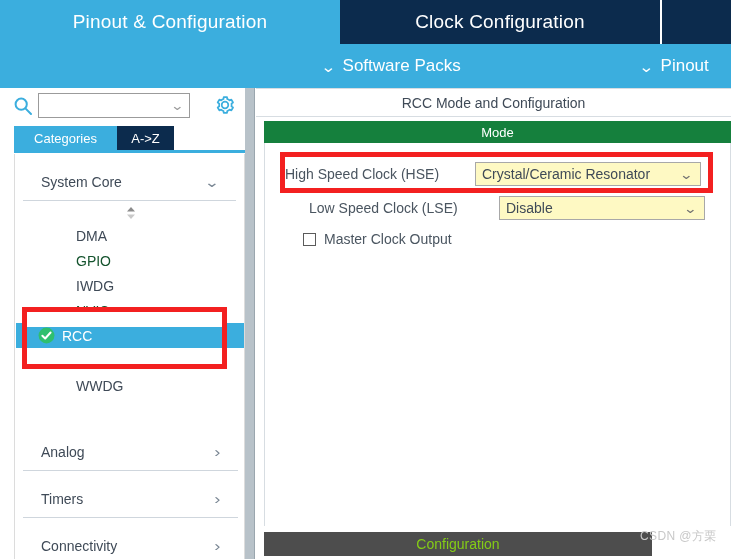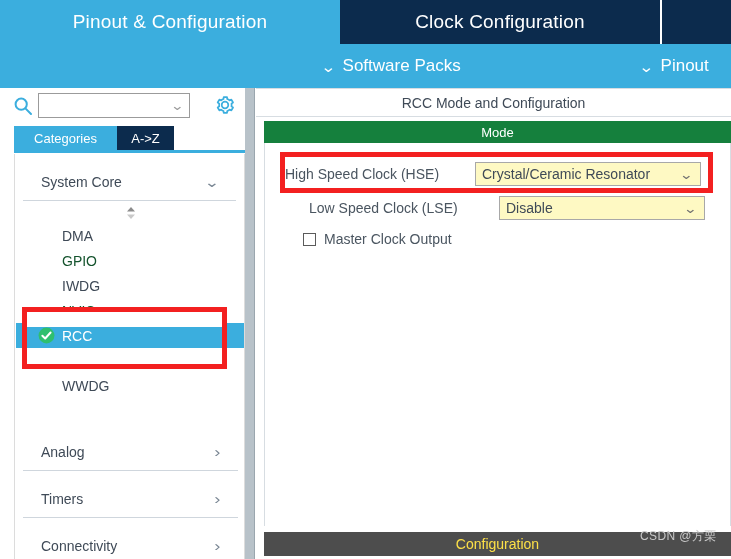--- a/index.html
+++ b/index.html
@@ -198,21 +198,21 @@
   .leaf {
     position: absolute;
     left: 1px;
     width: 229px;
     height: 25px;
     display: flex;
     align-items: center;
     font-size: 14px;
     box-sizing: border-box;
   }
-  .leaf .lname { padding-left: 46px; }
+  .leaf .lname { padding-left: 60px; }
   .leaf.configured .lname { color: #14532d; }
   .leaf.plain .lname { color: #3f4a57; }
   .leaf.selected {
     background: #3BAEDE;
   }
   .leaf.selected .lname {
     color: #ffffff;
     padding-left: 46px;
   }
   .check-badge {
@@ -333,26 +333,26 @@
   #mco-label {
     font-size: 14px;
     color: #4a5560;
     margin-left: 8px;
     white-space: nowrap;
   }
 
   #config-bar {
     position: absolute;
     left: 8px; top: 443px;
-    width: 467px; height: 24px;
+    width: 388px; height: 24px;
     background: #4D4D4D;
     display: flex;
     align-items: center;
     justify-content: center;
-    color: #fde047;
+    color: #84cc16;
     font-size: 14px;
   }
 
   #watermark {
     position: absolute;
     left: 640px; top: 528px;
     font-size: 12px;
     color: #c8c8c8;
     letter-spacing: .4px;
     pointer-events: none;

